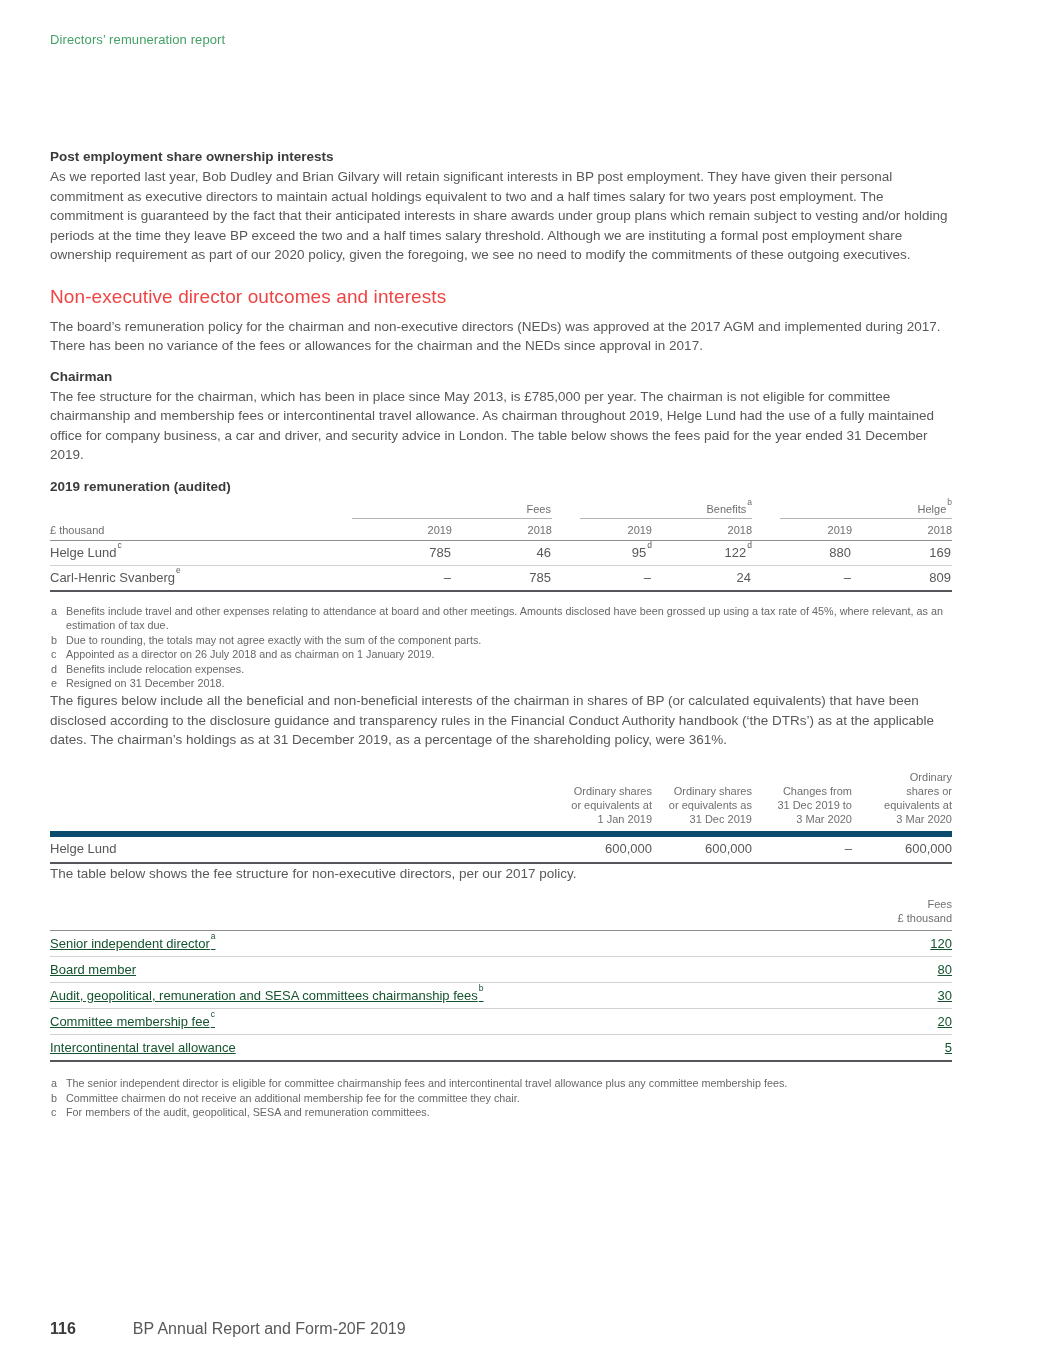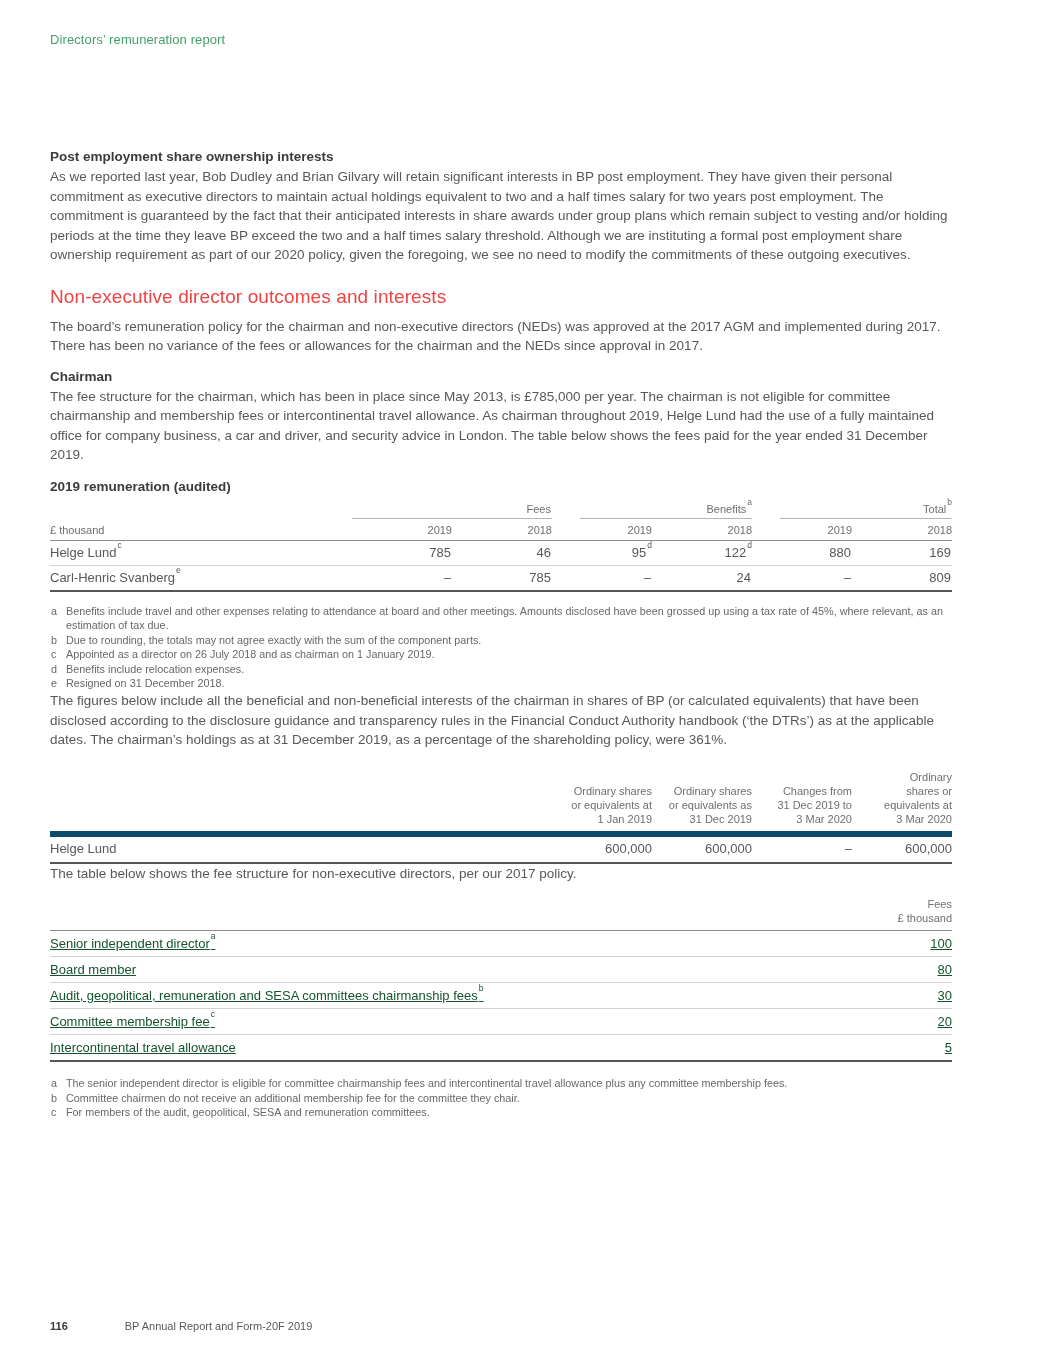--- a/index.html
+++ b/index.html
@@ -57,21 +57,21 @@
   .t3 .c-lab{width:802px;}
   .t3 .c-num{width:100px;}
   .t3 thead td{white-space:pre-line;text-align:right;font-size:11px;line-height:14px;color:#6f6f72;
       vertical-align:bottom;padding:0 0 5px 0;border-bottom:1px solid #8e8e90;}
   .t3 tbody th{text-align:left;font-weight:400;}
   .t3 tbody th,.t3 tbody td{font-size:13px;color:#14532d;padding:4.5px 0 5.5px 0;border-bottom:1px solid #d2d2d4;text-decoration:underline;}
   .t3 tbody td{text-align:right;}
   .t3 tbody tr.last th,.t3 tbody tr.last td{border-bottom:2px solid #56565a;}
 
   
-  .footer{position:absolute;top:1320px;left:50px;display:flex;align-items:baseline;font-size:11px;}
+  .footer{position:absolute;top:1320px;left:50px;display:flex;align-items:baseline;font-size:16px;}
   .footer .num{font-weight:bold;color:#3b3b3d;}
   .footer .title{margin-left:57px;color:#58585a;}
 </style>
 </head>
 <body>
 
 <div class="page">
 
   <div class="report-link">Directors’ remuneration report</div>
 
@@ -106,21 +106,21 @@
       <thead>
         <tr>
           <td></td>
           <td class="grp-cell first" colspan="2">
               <div class="grp"><span>Fees</span><sup></sup></div>
             </td>
           <td class="grp-cell" colspan="2">
               <div class="grp"><span>Benefits</span><sup>a</sup></div>
             </td>
           <td class="grp-cell" colspan="2">
-              <div class="grp"><span>Total</span><sup>b</sup></div>
+              <div class="grp"><span>Helge</span><sup>b</sup></div>
             </td>
         </tr>
         <tr class="yr">
           <th>£ thousand</th>
           <td>2019</td>
           <td>2018</td>
           <td>2019</td>
           <td>2018</td>
           <td>2019</td>
           <td>2018</td>
@@ -207,21 +207,21 @@
       <thead>
         <tr>
           <td></td>
           <td>Fees
 £ thousand</td>
         </tr>
       </thead>
       <tbody>
         <tr>
           <th><span>Senior independent director</span><sup>a</sup></th>
-          <td>100</td>
+          <td>120</td>
         </tr>
         <tr>
           <th><span>Board member</span><sup></sup></th>
           <td>80</td>
         </tr>
         <tr>
           <th><span>Audit, geopolitical, remuneration and SESA committees chairmanship fees</span><sup>b</sup></th>
           <td>30</td>
         </tr>
         <tr>

